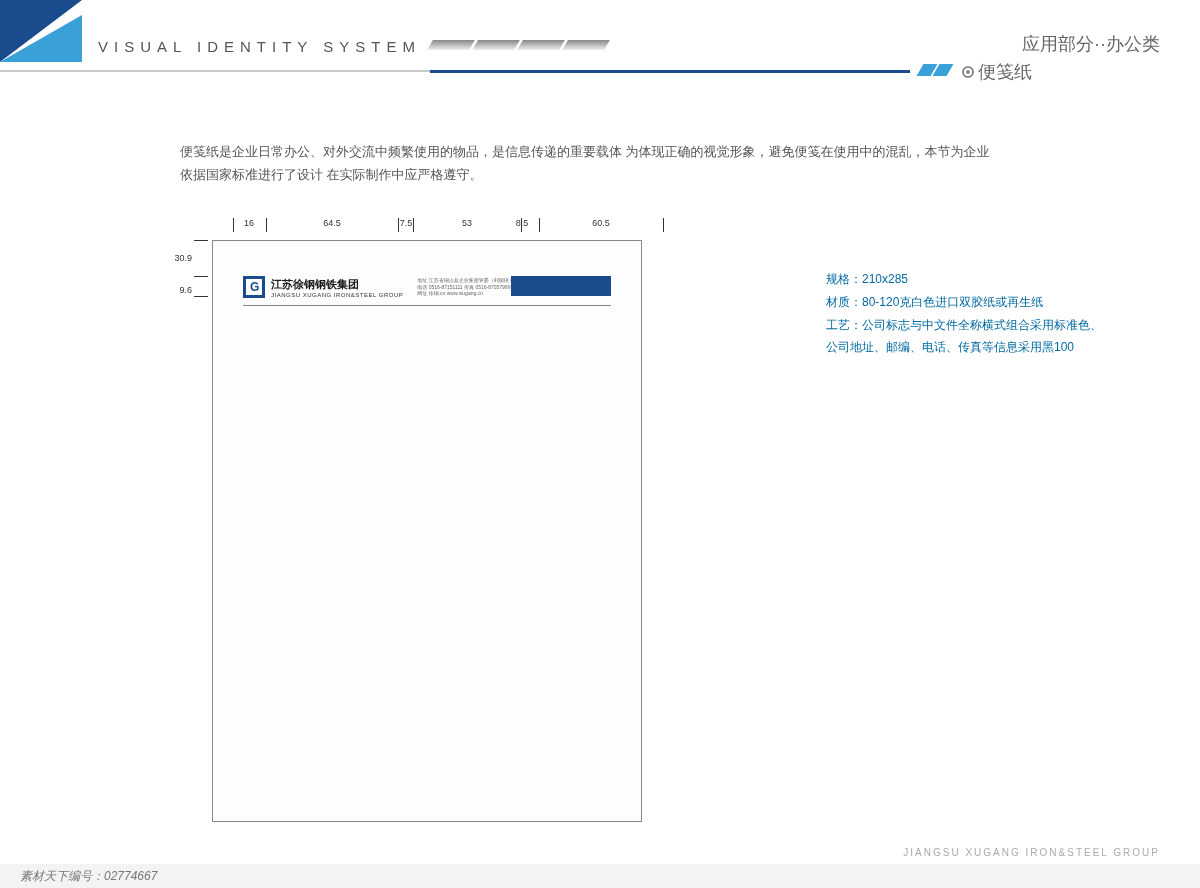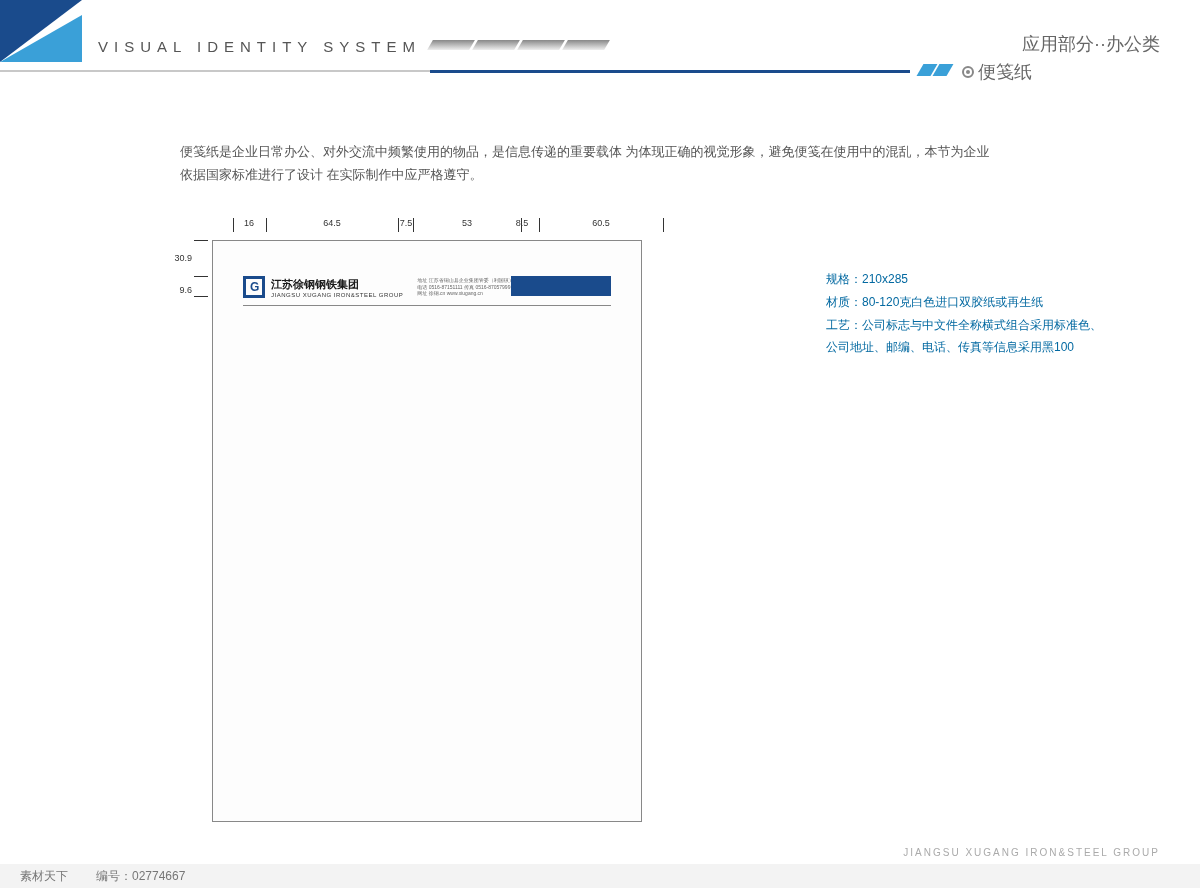--- a/index.html
+++ b/index.html
@@ -144,21 +144,21 @@
 
     
     .meta-strip {
       position: absolute;
       bottom: 0; left: 0; right: 0;
       height: 24px;
       background: #f3f3f3;
       display: flex; align-items: center;
       padding: 0 20px;
       font-size: 12px; color: #777;
-      gap: 28px;
+      font-style: italic;
     }
 
     
     .hdim { position:absolute; top: 218px; left: 212px; width: 430px; height: 18px; margin-left: 21px; }
     .hdim .tick { position:absolute; top:0; width:1px; height:14px; background:#333; }
     .hdim .lbl { position:absolute; top:0; font-size:9px; color:#333; transform: translateX(-50%); }
     .vdim { position:absolute; top: 240px; left: 194px; width: 18px; }
     .vdim .tick { position:absolute; left:0; height:1px; width:14px; background:#333; }
     .vdim .lbl { position:absolute; right: 20px; font-size:9px; color:#333; transform: translateY(-50%); white-space:nowrap;}
   </style>

